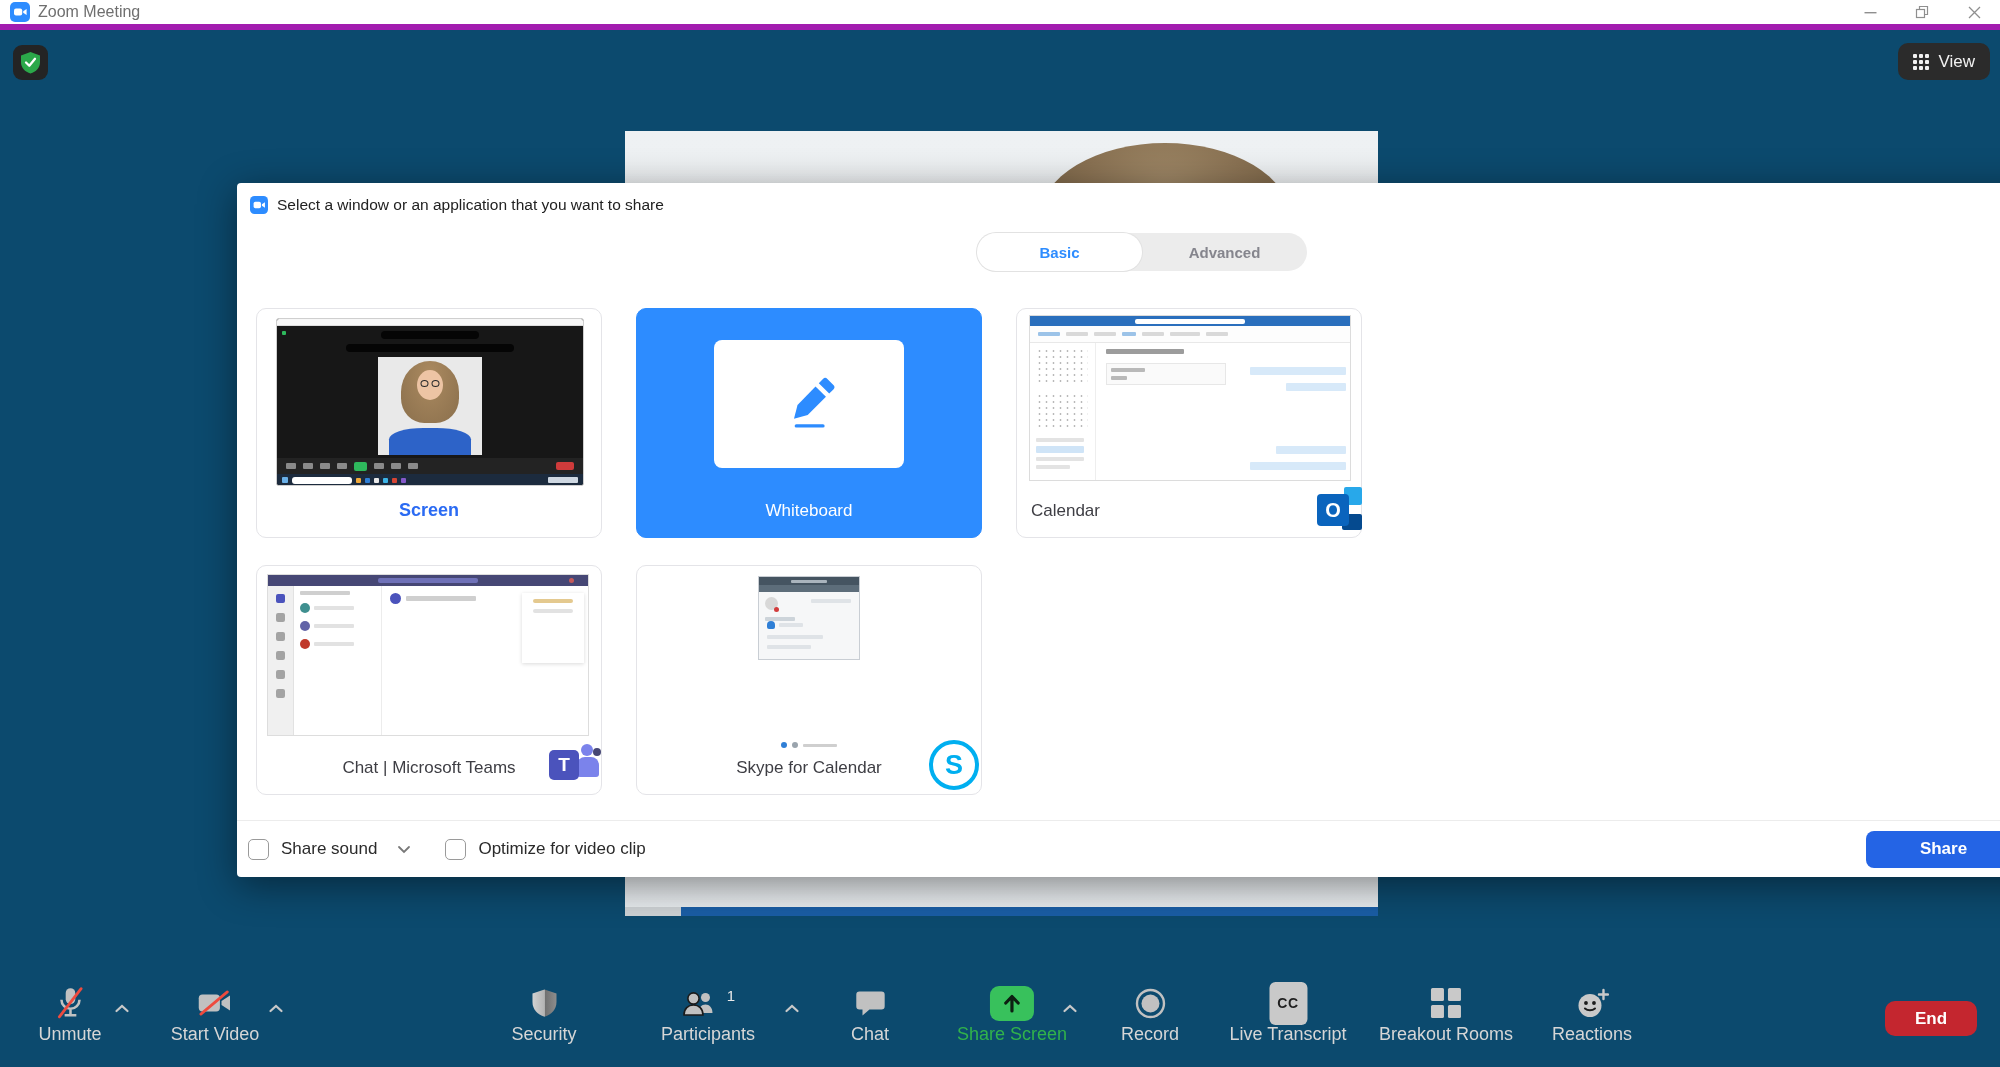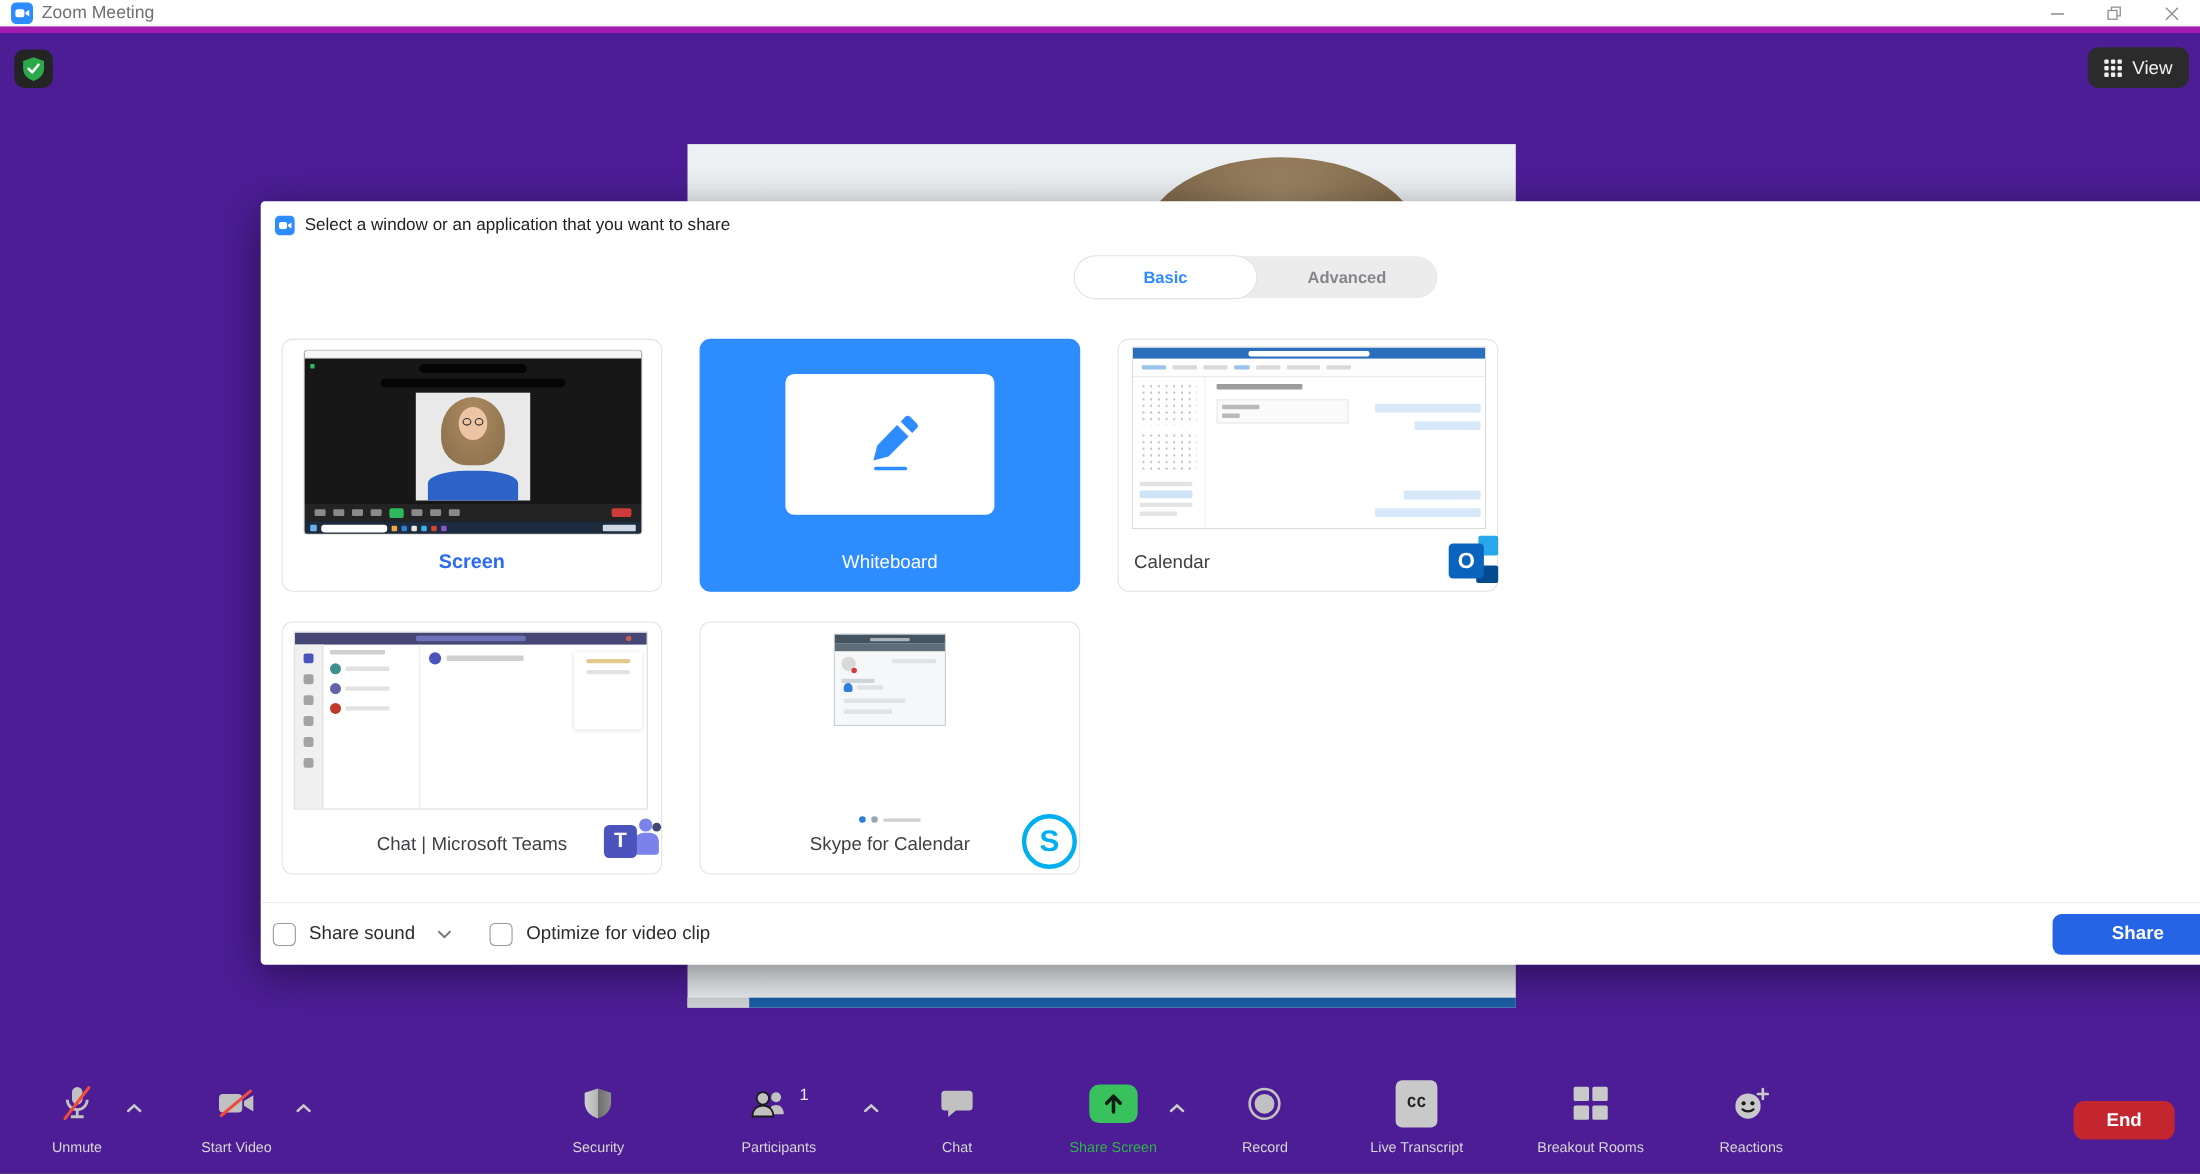--- a/index.html
+++ b/index.html
@@ -12,21 +12,21 @@
   
   .titlebar { position:absolute; top:0; left:0; width:2000px; height:30px;
     background:#ffffff; border-bottom:6px solid #a21caf;
     display:flex; align-items:center; z-index:50; }
   .app-icon { margin-left:10px; width:20px; height:20px; }
   .title-text { margin-left:8px; font-size:16px; color:#6f6f6f; }
   .win-controls { margin-left:auto; display:flex; height:100%; }
   .win-btn { width:52px; height:100%; display:flex; align-items:center; justify-content:center; }
 
   
-  .stage { position:absolute; top:30px; left:0; width:2000px; height:1037px; background:#4c1d95; }
+  .stage { position:absolute; top:30px; left:0; width:2000px; height:1037px; background:#0c4a6e; }
 
   .shield-btn { position:absolute; top:15px; left:13px; width:35px; height:35px;
     background:#242424; border-radius:9px; display:flex; align-items:center; justify-content:center; }
 
   .view-btn { position:absolute; top:13px; right:10px; height:37px;
     background:#2b2b2b; border-radius:10px; display:flex; align-items:center;
     padding:0 15px; gap:9px; color:#f1f1f1; font-size:17px; }
   .grid9 { display:grid; grid-template-columns:repeat(3,4px); grid-template-rows:repeat(3,4px); gap:2px; }
   .grid9 i { background:#f1f1f1; border-radius:1px; }
 
@@ -177,27 +177,27 @@
   .opt-group { margin-left:34px; display:flex; align-items:center; }
   .share-btn { margin-left:auto; width:155px; height:37px; background:#2464e5; border:none; border-radius:8px;
     color:#fff; font-weight:bold; font-size:17px; font-family:"Liberation Sans",sans-serif;
     display:flex; align-items:center; justify-content:center; }
 
   
   .toolbar { position:absolute; left:0; bottom:0; width:2000px; height:92px; z-index:30; }
   .tb-item { position:absolute; top:8px; transform:translateX(-50%);
     display:flex; flex-direction:column; align-items:center; width:max-content; }
   .tb-iconbox { height:40px; display:flex; align-items:center; justify-content:center; gap:6px; }
-  .tb-label { margin-top:12px; font-size:13px; color:#d6d6d6; }
+  .tb-label { margin-top:1px; font-size:18px; color:#d6d6d6; }
   .tb-label.green { color:#31b24b; }
   .tb-chevron { position:absolute; top:24px; transform:translateX(-50%); }
   .badge { color:#eaeaea; font-size:15px; margin-left:2px; align-self:flex-start; margin-top:4px; }
   .ss-block { width:44px; height:35px; background:#38c15c; border-radius:9px; display:flex; align-items:center; justify-content:center; }
   .cc-block { width:38px; height:43px; background:#c9c9c9; border-radius:6px;
-    display:flex; align-items:center; justify-content:center; font-weight:bold; font-size:14px; color:#1f1f1f; letter-spacing:.5px;font-family:Liberation Mono, monospace; }
+    display:flex; align-items:center; justify-content:center; font-weight:bold; font-size:14px; color:#1f1f1f; letter-spacing:.5px; }
   .br-grid { display:grid; grid-template-columns:repeat(2,13.5px); grid-template-rows:repeat(2,13.5px); gap:3.5px; }
   .br-grid i { background:#c9c9c9; border-radius:1.5px; }
   .end-btn { position:absolute; right:23px; top:26px; width:92px; height:35px; background:#c4262f; border:none;
     border-radius:10px; color:#fff; font-weight:bold; font-size:17px; font-family:"Liberation Sans",sans-serif;
     display:flex; align-items:center; justify-content:center; }
 </style>
 </head>
 <body>
 
 <div class="titlebar">

